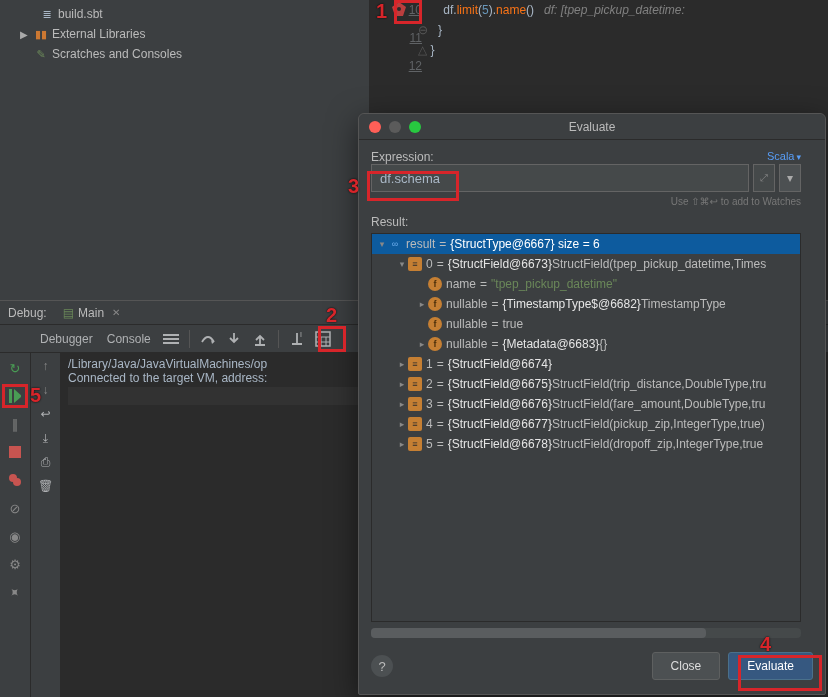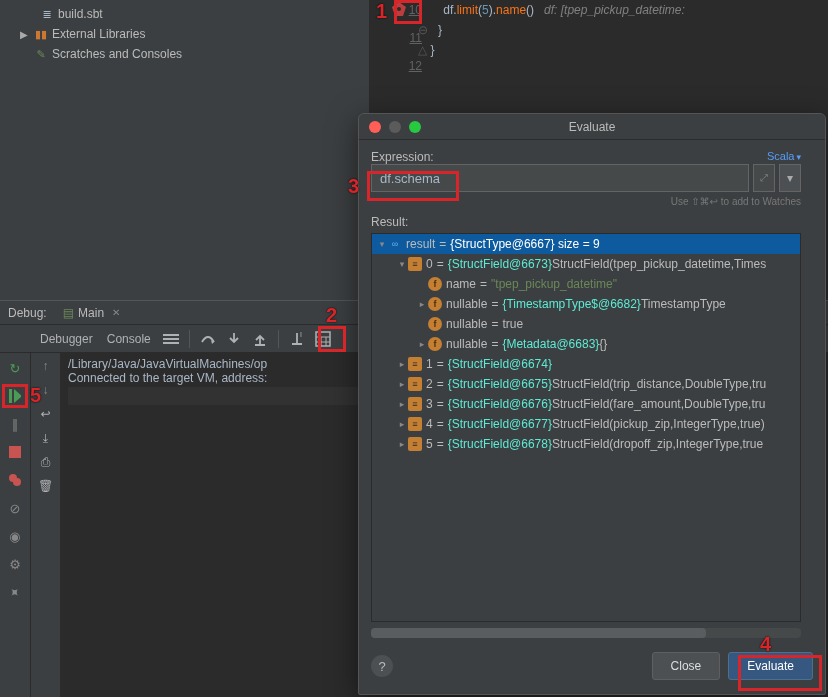--- a/index.html
+++ b/index.html
@@ -65,21 +65,21 @@
   .rt-row { display: flex; align-items: center; height: 20px; white-space: nowrap; }
   .rt-row.sel { background: #0d5b9e; color: #fff; }
   .rt-row.sel .t-gray, .rt-row.sel .t-val { color: #fff; }
   .tw { display:inline-block; font-size: 9px; color: #888; width: 12px; text-align:center;}
   .ico { width: 14px; height: 14px; margin-right: 4px; display:inline-flex; align-items:center; justify-content:center; border-radius: 2px; font-size: 9px; }
   .ico-link { color:#6fafef;}
   .ico-struct { background:#c57f33; color:#2b2b2b;}
   .ico-field { background:#c57f33; color:#4b2e09; border-radius: 50%; font-weight:bold;}
   .t-name { color: #bbb; }
   .t-eq { color: #bbb; margin: 0 4px; }
-  .t-gray { color: #5eead4; }
+  .t-gray { color: #e5e5e5; }
   .t-val { color: #bbb; }
   .t-str { color: #6a8759; }
   .pad { display:inline-block; }
 
   .eval-scroll { height: 10px; background: #45494a; margin: 6px 0 10px 0; border-radius: 4px; position:relative;}
   .eval-scroll::before { content:""; position:absolute; left:0; top:0; height:100%; width:78%; background:#5a5d5f; border-radius:4px;}
 
   .eval-footer { height: 46px; display: flex; align-items: center; padding: 0 12px 10px 12px; gap: 8px; }
   .help { width: 22px; height: 22px; border-radius: 50%; background: #4c5052; color: #bbb; display:flex;align-items:center;justify-content:center; font-size:13px;}
   .spacer { flex: 1; }
@@ -254,21 +254,21 @@
     <div class="label">Result:</div>
     <div class="result-tree">
       <div class="rt-row sel">
         <span class="pad" style="width:4px"></span>
           <span class="tw">▾</span>
         <span class="ico ico-link">∞</span>
         <span class="t-name">result</span>
         <span class="t-eq">=</span>
         <span class="t-gray">{StructType@6667}</span>
         <span>&nbsp;</span>
-        <span class="t-val">size = 9</span>
+        <span class="t-val">size = 6</span>
       </div>
       <div id="rows">
           <div class="rt-row">
             <span class="pad" style="width:24px"></span>
             <span class="tw">▾</span>
             <span class="ico ico-struct">≡</span>
             <span class="t-name">0</span>
             <span class="t-eq">=</span>
             <span class="t-gray">{StructField@6673}</span> 
             <span class="t-val">StructField(tpep_pickup_datetime,Times</span>

